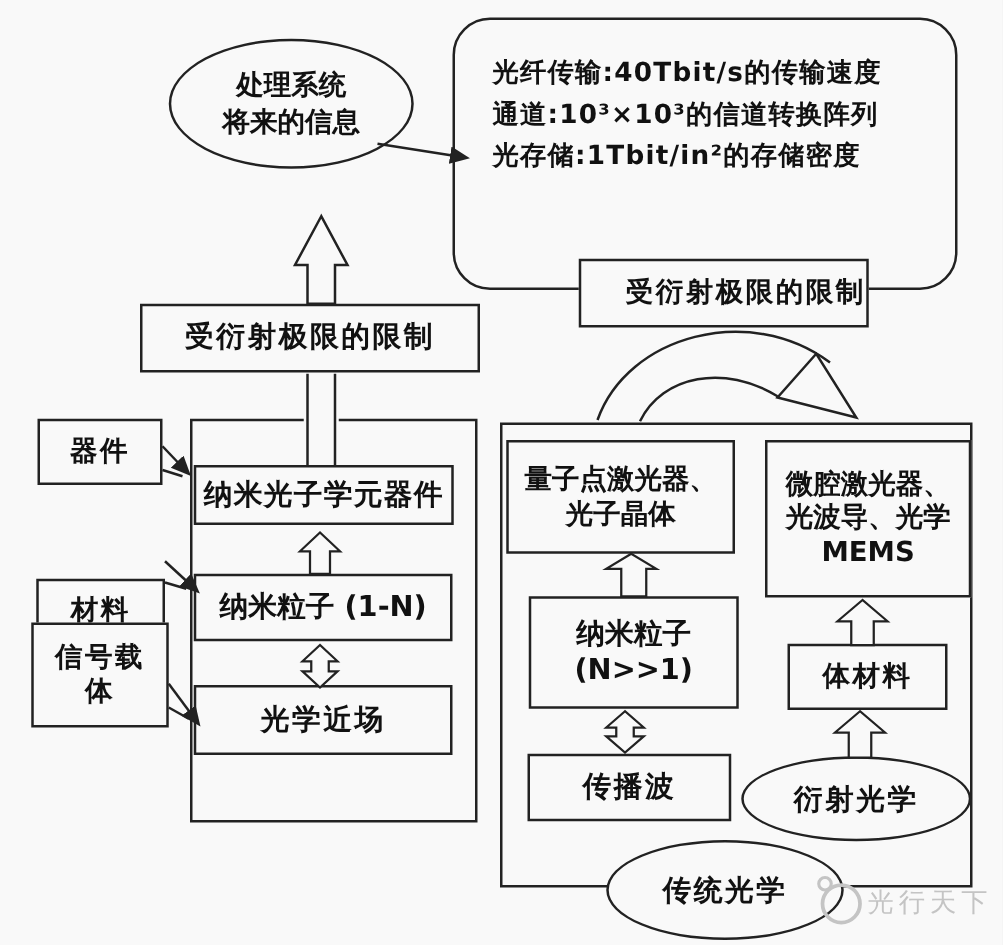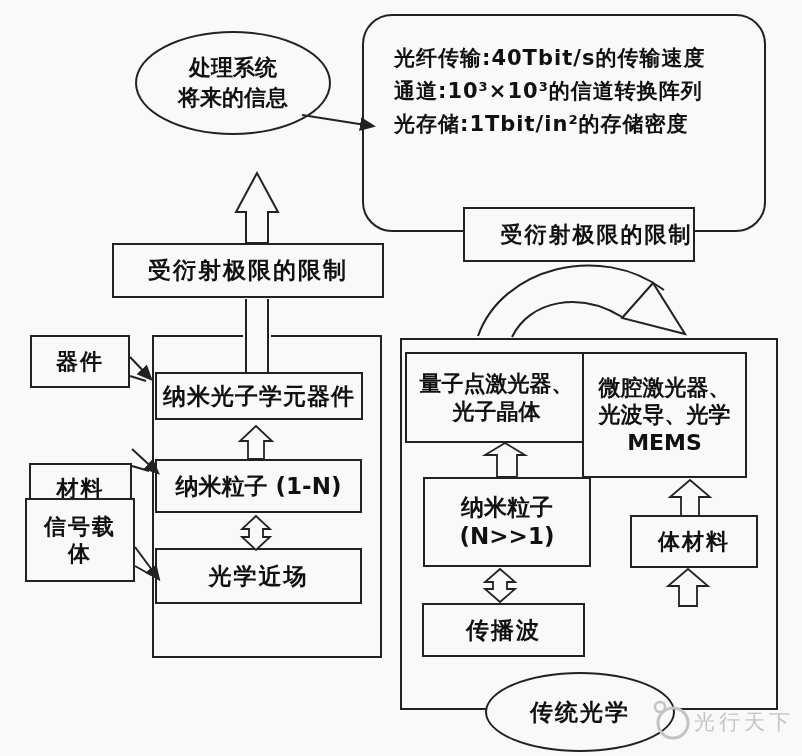--- a/index.html
+++ b/index.html
@@ -82,34 +82,37 @@
     <div>纳米粒子 (1-N)</div>
   </div>
   <div class="abs box fs23 ls2" style="left:155px;top:548px;width:207px;height:56px;">
     <div>光学近场</div>
   </div>
 
   <div class="abs box fs22" style="left:405px;top:352px;width:183px;height:91px;">
     <div>量子点激光器、</div>
     <div>光子晶体</div>
   </div>
-  <div class="abs box fs22" style="left:582px;top:352px;width:165px;height:126px;">
+  <div class="abs box fs22" style="left:612px;top:352px;width:165px;height:126px;">
     <div>微腔激光器、</div>
     <div>光波导、光学</div>
     <div>MEMS</div>
   </div>
   <div class="abs box fs23" style="left:423px;top:477px;width:168px;height:90px;">
     <div>纳米粒子</div>
     <div>(N&gt;&gt;1)</div>
   </div>
   <div class="abs box fs22 ls2" style="left:630px;top:515px;width:128px;height:53px;">
     <div>体材料</div>
   </div>
   <div class="abs box fs23 ls2" style="left:422px;top:603px;width:163px;height:54px;">
     <div>传播波</div>
+  </div>
+  <div class="abs ellipse fs23 ls2" style="left:593px;top:605px;width:184px;height:68px;">
+    <div>衍射光学</div>
   </div>
   <div class="abs ellipse fs23 ls2" style="left:485px;top:672px;width:190px;height:80px;">
     <div>传统光学</div>
   </div>
 
   <svg class="svg-layer" width="802" height="756" viewBox="0 0 802 756">
     <defs>
       <marker id="ah" markerWidth="9" markerHeight="8" refX="6" refY="3.5" orient="auto">
         <path d="M0,0 L8,3.5 L0,7 Z" fill="#222"></path>
       </marker>

